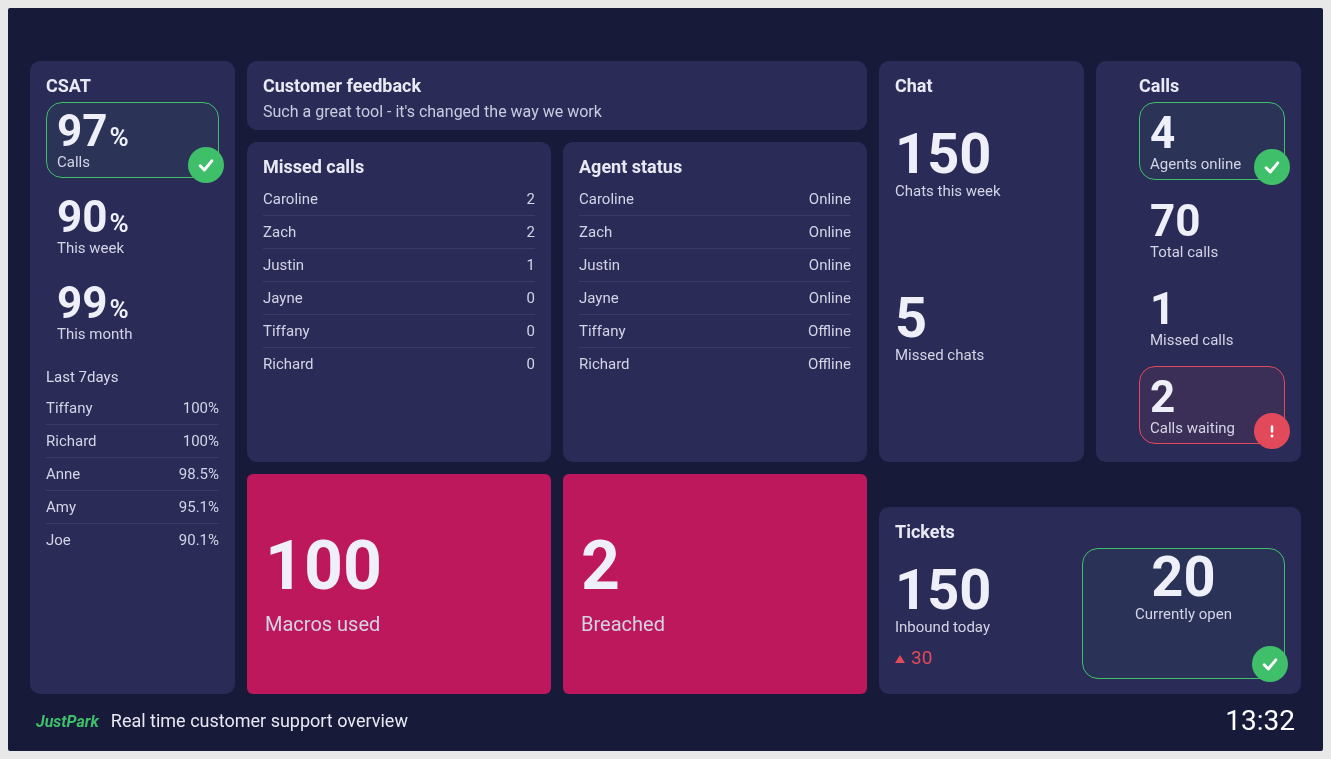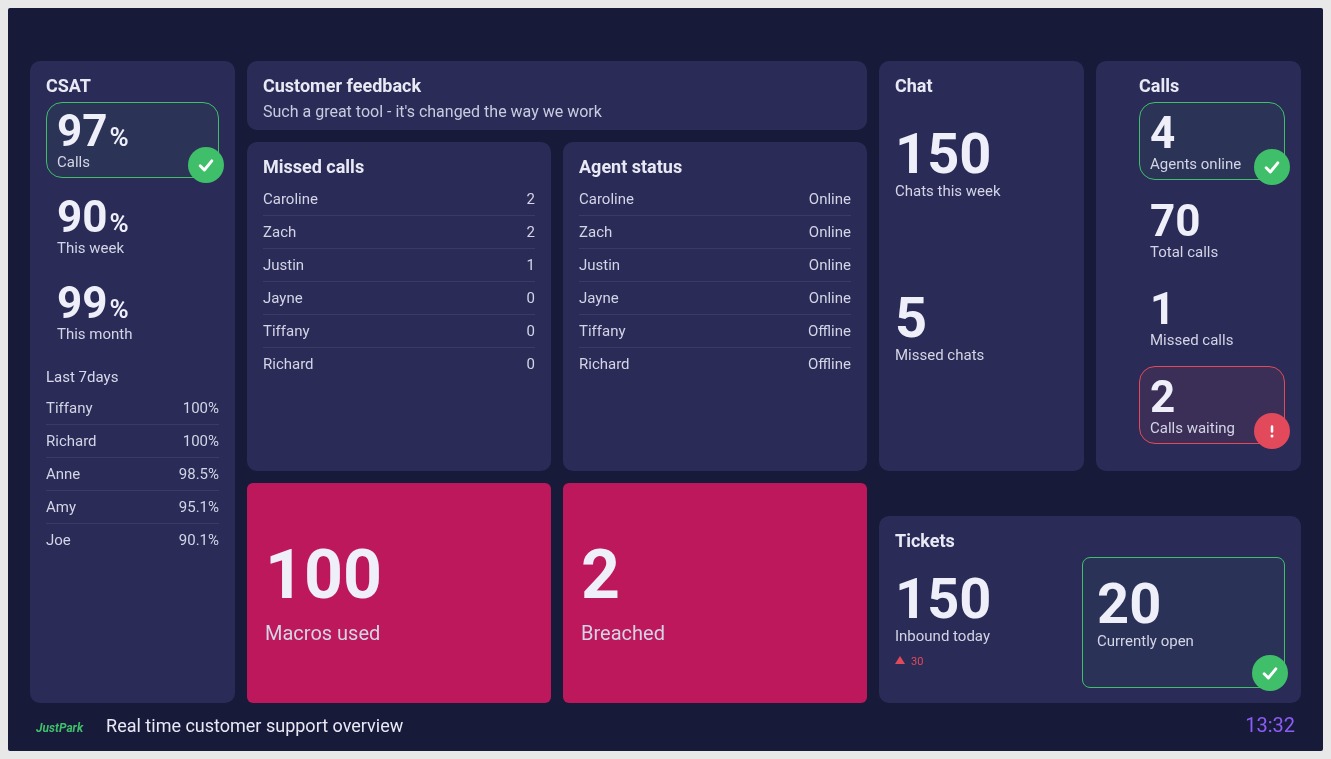--- a/index.html
+++ b/index.html
@@ -81,32 +81,32 @@
   .row:last-child { border-bottom:none;}
   .row .name { color:#d3d4e6;}
   .row .val { color:#d3d4e6;}
 
   .huge { font-size: 68px; font-weight:700; line-height:1; color:#eeeff9;}
   .mega { font-size: 56px; font-weight:700; line-height:1; color:#eeeff9;}
   .huge-label { font-size:20px; color:#d3d4e6; margin-top:12px;}
 
   .tickets-inner { display:flex; gap:14px; height:calc(100% - 28px); align-items:stretch;}
   .ticket-left { flex:1; padding-top:14px;}
-  .ticket-right { flex:1; border:1px solid #3fbf6a; background:rgba(63,191,106,0.05); border-radius:8px; padding:18px 14px; position:relative;}
-  .delta { color:#e24a5b; font-size:11px; margin-top:10px;}
+  .ticket-right { flex:1; border:1px solid #3fbf6a; background:rgba(63,191,106,0.05); border-radius:16px; padding:0 14px; position:relative;text-align:center;}
+  .delta { color:#e24a5b; font-size:19px; margin-top:10px;}
   .delta .tri { display:inline-block; width:0;height:0;border-left:5px solid transparent;border-right:5px solid transparent;border-bottom:8px solid #e24a5b; margin-right:6px; vertical-align:1px;}
 
   .footer {
     display:flex; align-items:center; justify-content:space-between;
     padding: 10px 6px 4px 6px;
     font-size:18px; color:#e8e9f4;
   }
-  .brand { color:#3fbf6a; font-weight:700; font-style:italic; margin-right:23px; font-size:12px;}
+  .brand { color:#3fbf6a; font-weight:700; font-style:italic; margin-right:12px; font-size:16px;}
   .footer-left { display:flex; align-items:baseline;}
-  .clock { font-size:20px; color:#8b5cf6;}
+  .clock { font-size:28px; color:#ffffff;}
 
   .stack > .statbox { margin-bottom:10px;}
   .feedback-body { font-size:16px; color:#c9cbdf; margin-top:6px;}
   .chat .mega, .calls .bignum { margin-top:2px;}
   .chat-block { margin-bottom:90px;}
 </style>
 </head>
 <body>
 
 <div class="screen">

